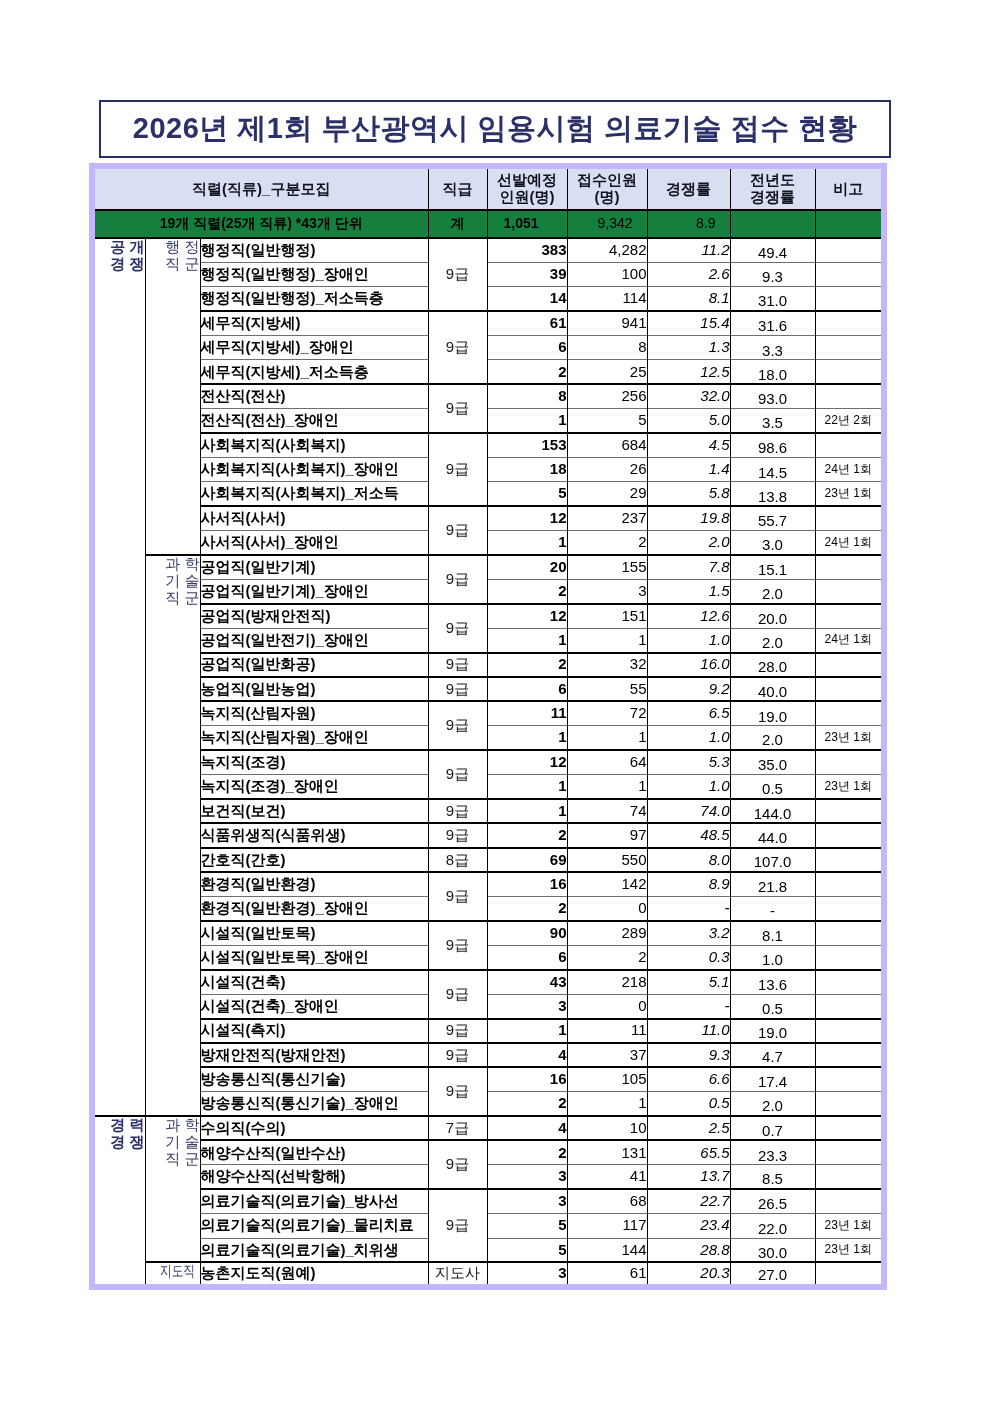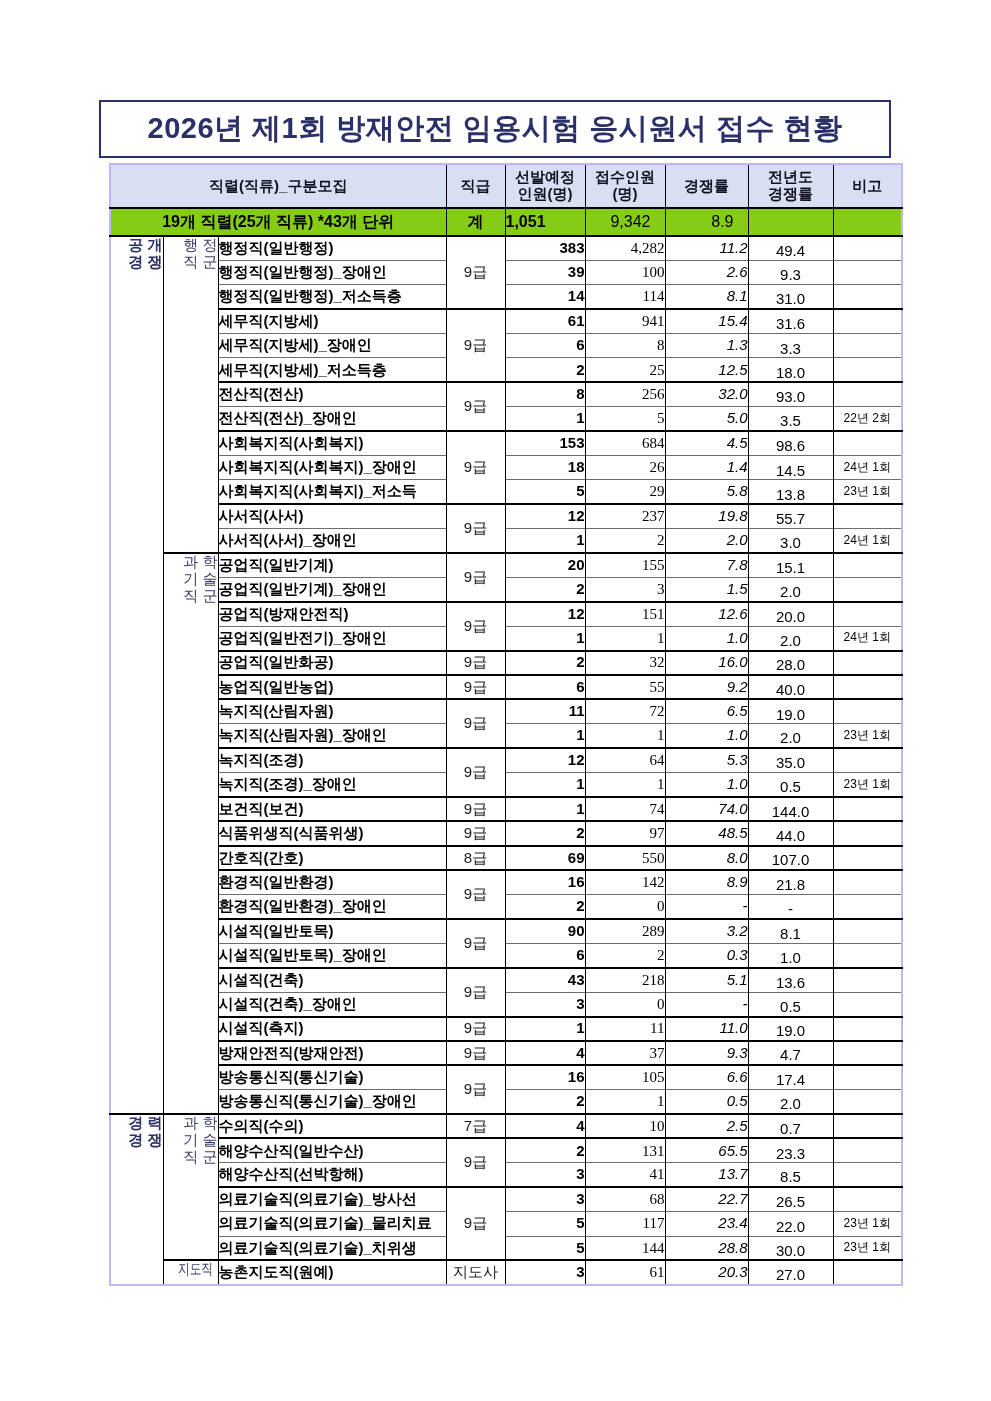--- a/index.html
+++ b/index.html
@@ -11,65 +11,65 @@
   .pre{white-space:pre-line;}
   .title-box{
     position:absolute;left:99px;top:100px;width:792px;height:58px;
     box-sizing:border-box;border:2px solid #2b3168;background:#ffffff;
     display:flex;align-items:center;justify-content:center;
   }
   .title-box h1{
     margin:0;font-size:29px;font-weight:bold;color:#2b3168;letter-spacing:0.5px;
   }
   table.recruit{
-    position:absolute;left:109px;top:163px;width:792px;
+    position:absolute;left:89px;top:163px;width:792px;
     border-collapse:collapse;table-layout:fixed;
-    border:2px solid #c4b5fd;
+    border:6px solid #c4b5fd;
   }
   table.recruit th,table.recruit td{
     box-sizing:border-box;padding:0;line-height:1.12;overflow:hidden;
   }
   thead th{
     background:#d9dff2;color:#10131f;font-weight:bold;font-size:15px;
     border:1px solid #000;border-bottom:2px solid #000;height:44px;
     text-align:center;vertical-align:middle;
   }
   tr.summary td{
-    background:#84cc16;border:1px solid #000;border-bottom:2px solid #000;
-    height:28px;font-size:16px;color:#000;vertical-align:middle;
+    background:#15803d;border:1px solid #000;border-bottom:2px solid #000;
+    height:28px;font-size:14px;color:#000;vertical-align:middle;
   }
   tr.summary .s-label{font-weight:bold;text-align:center;}
   tr.summary .s-grade{font-weight:bold;text-align:center;}
-  tr.summary .s-planned{font-weight:bold;text-align:left;padding-right:12px;}
+  tr.summary .s-planned{font-weight:bold;text-align:center;padding-right:12px;}
   tr.summary .s-apps{text-align:right;padding-right:14px;}
   tr.summary .s-ratio{text-align:right;padding-right:14px;}
   tbody tr.data{height:24.4px;}
   tbody td{
     border-left:1px solid #000;border-right:1px solid #000;
     border-top:1px solid #6e6e6e;
     font-size:15px;color:#000;vertical-align:middle;background:#fff;
   }
   tbody tr.gstart > td{border-top:2px solid #000;}
   td.cat{vertical-align:top;text-align:right;padding-top:3px;font-size:15px;line-height:1.25;}
   td.cat-a{color:#2b3168;font-weight:bold;}
   td.cat-b{color:#353c66;font-weight:normal;}
   .condensed{display:inline-block;transform:scaleX(0.78);transform-origin:center top;}
   td.job{text-align:left;padding-left:8px;font-weight:bold;}
   td.grade{text-align:center;color:#1a1a1a;margin-left:23px;}
   td.planned{text-align:right;padding-right:12px;font-weight:bold;}
-  td.apps{text-align:right;padding-right:14px;font-family:Liberation Serif, serif;}
+  td.apps{text-align:right;padding-right:14px;}
   td.ratio{text-align:right;padding-right:14px;font-style:italic;}
   td.prev{text-align:center;padding-right:16px;vertical-align:bottom;padding-bottom:2px;}
   td.note{text-align:center;font-size:12px;}
 </style>
 </head>
 <body>
 
 <div class="title-box">
-  <h1>2026년 제1회 방재안전 임용시험 응시원서 접수 현황</h1>
+  <h1>2026년 제1회 부산광역시 임용시험 의료기술 접수 현황</h1>
 </div>
 
 <table class="recruit">
   <colgroup>
     <col style="width:53px">
       <col style="width:55px">
       <col style="width:228px">
     <col style="width:59px">
       <col style="width:80px">
       <col style="width:80px">

